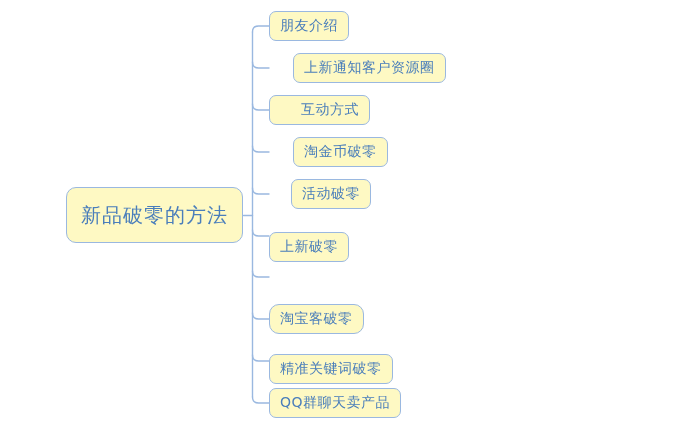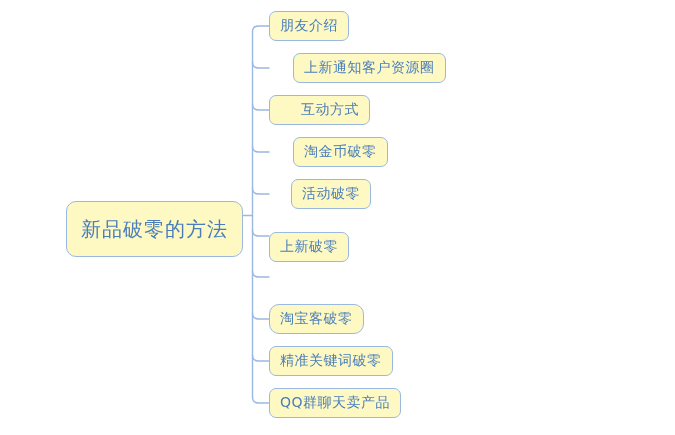--- a/index.html
+++ b/index.html
@@ -39,21 +39,20 @@
   }
   .root-node {
     left: 66px;
     top: 187px;
     width: 177px;
     height: 56px;
     border-radius: 10px;
     border: 1px solid #9ab8e0;
     font-size: 20px;
     letter-spacing: 1px;
-    margin-top: 14px;
   }
   .branch-node {
     height: 30px;
     font-size: 14px;
     padding: 0 10px;
     letter-spacing: 0.5px;
   }
 </style>
 </head>
 <body>
@@ -106,21 +105,21 @@
 
   <div class="node branch-node" style="left:269px; top:232px;">
     <span>上新破零</span>
   </div>
 
 
   <div class="node branch-node" style="left:269px; top:304px;border-radius:10px;">
     <span>淘宝客破零</span>
   </div>
 
-  <div class="node branch-node" style="left:269px; top:346px;justify-content:flex-end;">
+  <div class="node branch-node" style="left:269px; top:354px;justify-content:flex-end;">
     <span>精准关键词破零</span>
   </div>
 
   <div class="node branch-node" style="left:269px; top:388px;">
     <span>QQ群聊天卖产品</span>
   </div>
 
 </div>
 
 </body></html>

